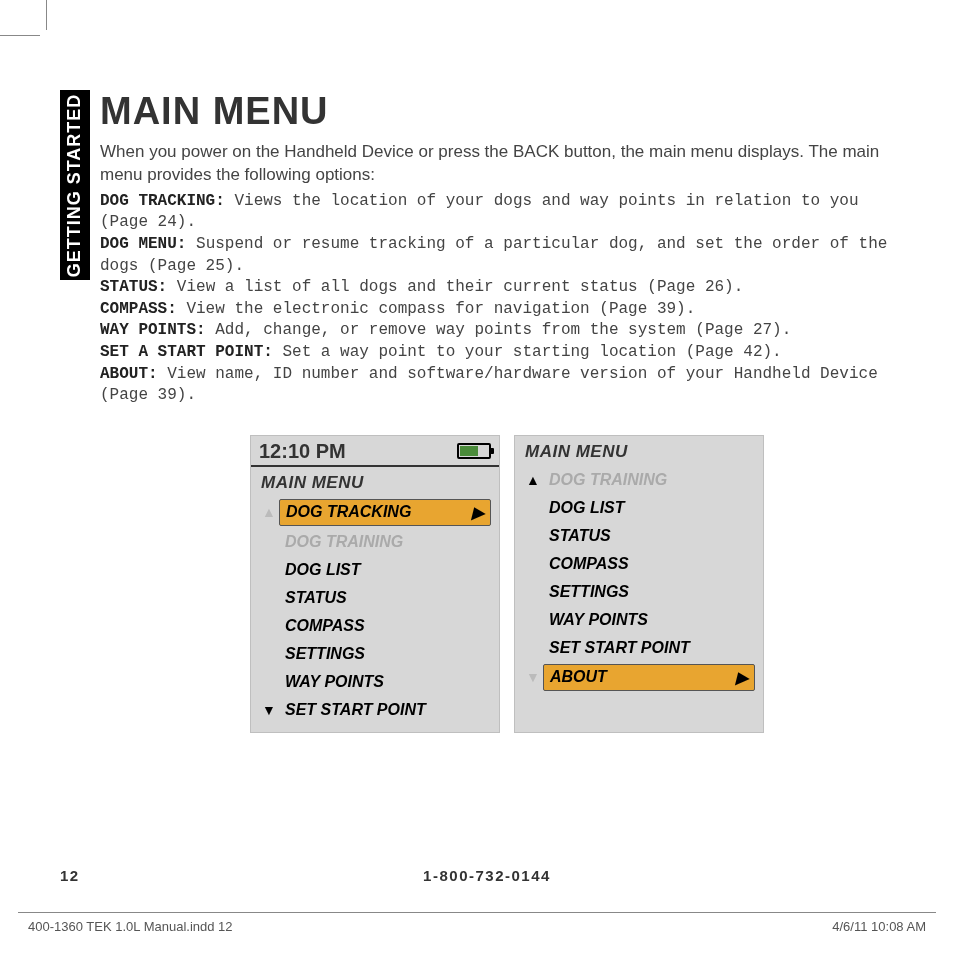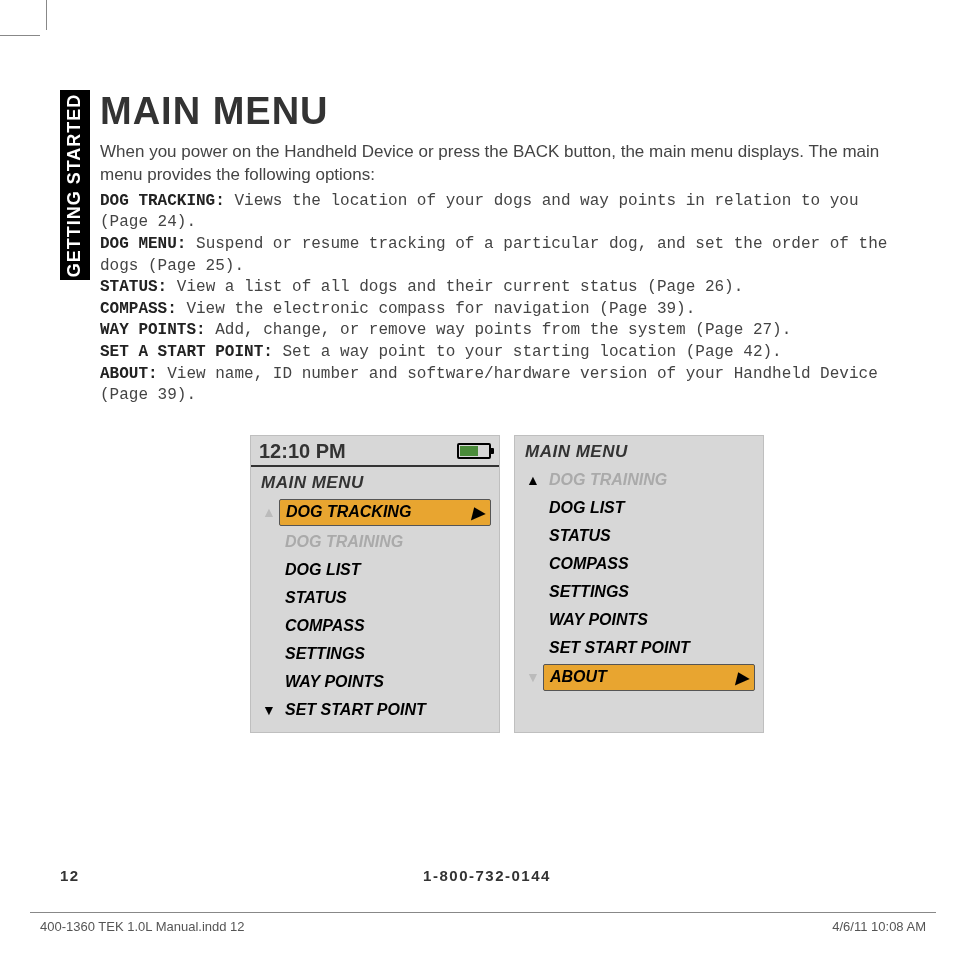--- a/index.html
+++ b/index.html
@@ -155,21 +155,21 @@
     font-size: 15px;
     font-weight: 700;
     letter-spacing: 1.5px;
     font-family: "Arial Narrow", Arial, sans-serif;
     font-stretch: condensed;
   }
   .footer .pg { width: 80px; }
   .footer .phone { flex: 1; text-align: center; }
   .slug {
     position: absolute;
-    left: 30px; right: 18px;
+    left: 18px; right: 18px;
     bottom: 20px;
     border-top: 1px solid #888;
     padding: 6px 10px 0 10px;
     display: flex;
     justify-content: space-between;
     font-size: 13px;
     color: #555;
     font-family: Arial, sans-serif;
   }
   .crop-mark-h {

